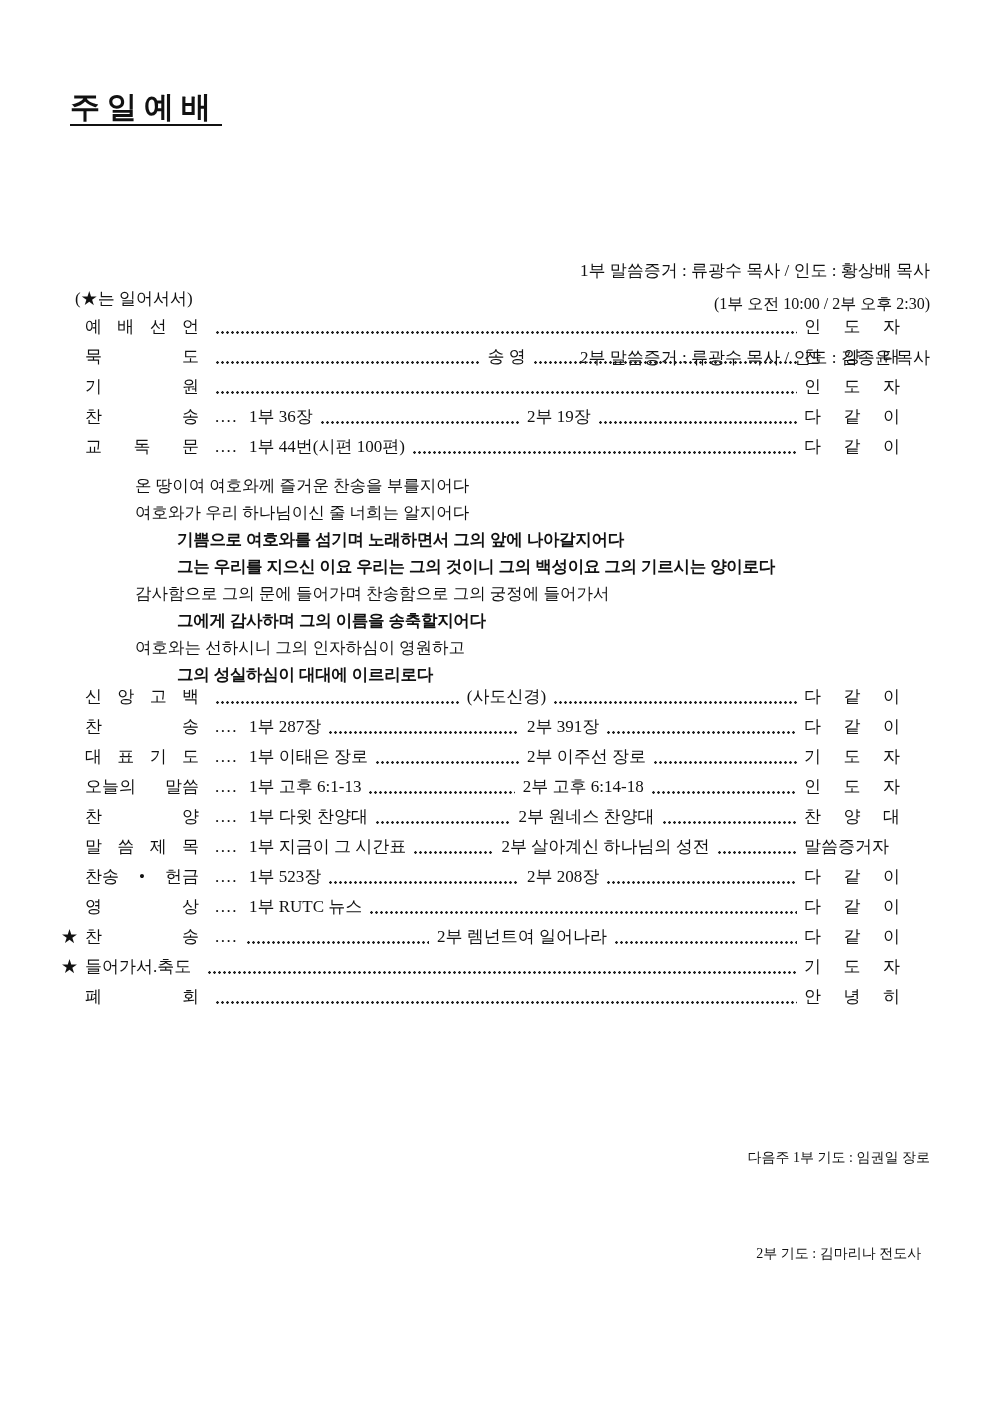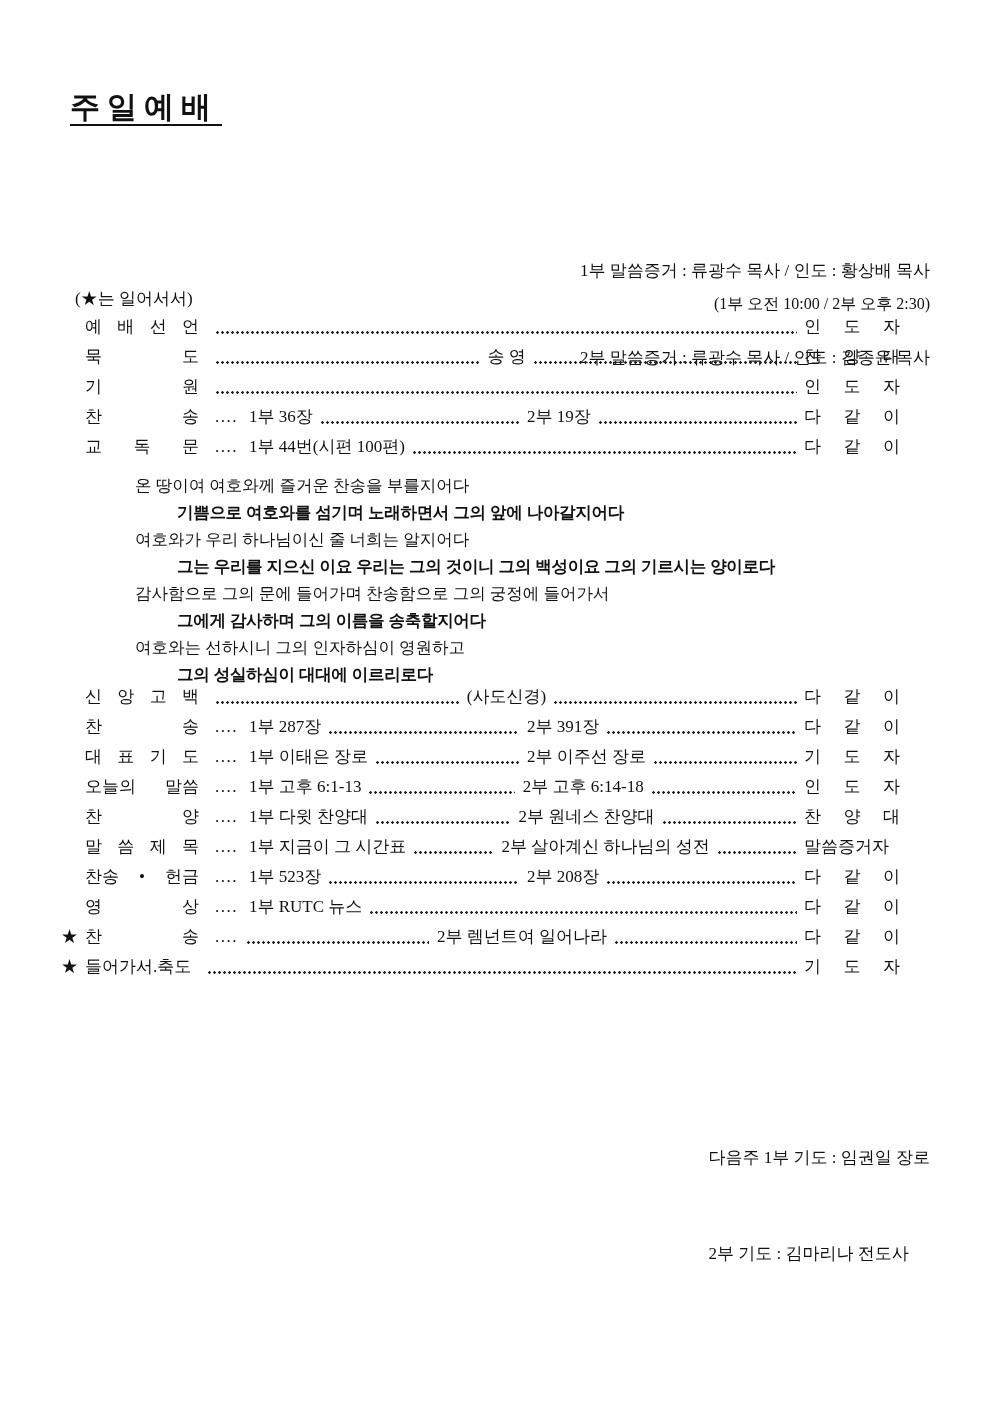--- a/index.html
+++ b/index.html
@@ -131,23 +131,23 @@
     font-weight: 700;
     padding-left: 42px;
     letter-spacing: -0.3px;
   }
 
   
   .footer {
     position: absolute;
     right: 62px;
     top: 1078px;
-    text-align: left;
+    text-align: center;
     line-height: 32px;
-    font-size: 17px;
+    font-size: 14px;
     white-space: pre;
   }
 </style>
 </head>
 <body>
 
 <div class="page">
   <div class="title">주일예배</div>
 
   <div class="service-info">
@@ -189,22 +189,22 @@
         <span class="row-label">교 독 문</span>
         <span class="row-dots">....</span>
         <span class="row-text">1부 44번(시편 100편)</span>
         <span class="leader"></span>
         <span class="row-right">다 같 이</span>
       </div>
     </div>
 
   <div class="reading" id="reading">
       <div class="reading-line">온 땅이여 여호와께 즐거운 찬송을 부를지어다</div>
+      <div class="reading-line">여호와가 우리 하나님이신 줄 너희는 알지어다</div>
       <div class="reading-line bold">기쁨으로 여호와를 섬기며 노래하면서 그의 앞에 나아갈지어다</div>
-      <div class="reading-line">여호와가 우리 하나님이신 줄 너희는 알지어다</div>
       <div class="reading-line bold">그는 우리를 지으신 이요 우리는 그의 것이니 그의 백성이요 그의 기르시는 양이로다</div>
       <div class="reading-line">감사함으로 그의 문에 들어가며 찬송함으로 그의 궁정에 들어가서</div>
       <div class="reading-line bold">그에게 감사하며 그의 이름을 송축할지어다</div>
       <div class="reading-line">여호와는 선하시니 그의 인자하심이 영원하고</div>
       <div class="reading-line bold">그의 성실하심이 대대에 이르리로다</div>
     </div>
 
   <div class="order-list" id="order-part2">
       <div class="row">
         <span class="row-label">신 앙 고 백</span>
@@ -282,19 +282,24 @@
         <span class="row-text">2부 렘넌트여 일어나라</span>
         <span class="leader"></span>
         <span class="row-right">다 같 이</span>
       </div>
       <div class="row">
         <span class="star">★</span>
         <span class="row-label wide">들어가서.축도</span>
         <span class="leader"></span>
         <span class="row-right">기 도 자</span>
       </div>
+      <div class="row">
+        <span class="row-label">폐 회</span>
+        <span class="leader"></span>
+        <span class="row-right">안 녕 히</span>
+      </div>
     </div>
 
   <div class="footer">
     <div>다음주 1부 기도 : 임권일 장로</div>
     <div>2부 기도 : 김마리나 전도사</div>
   </div>
 </div>
 
 </body></html>

